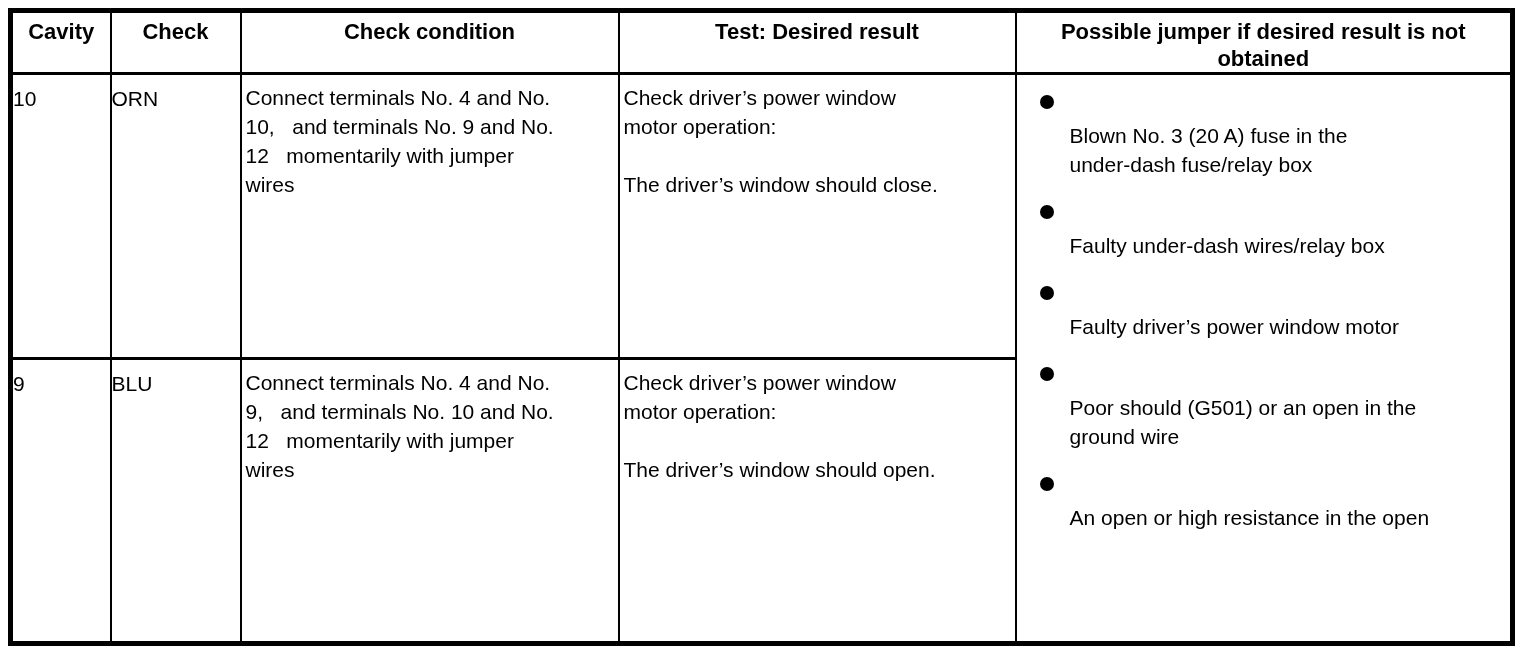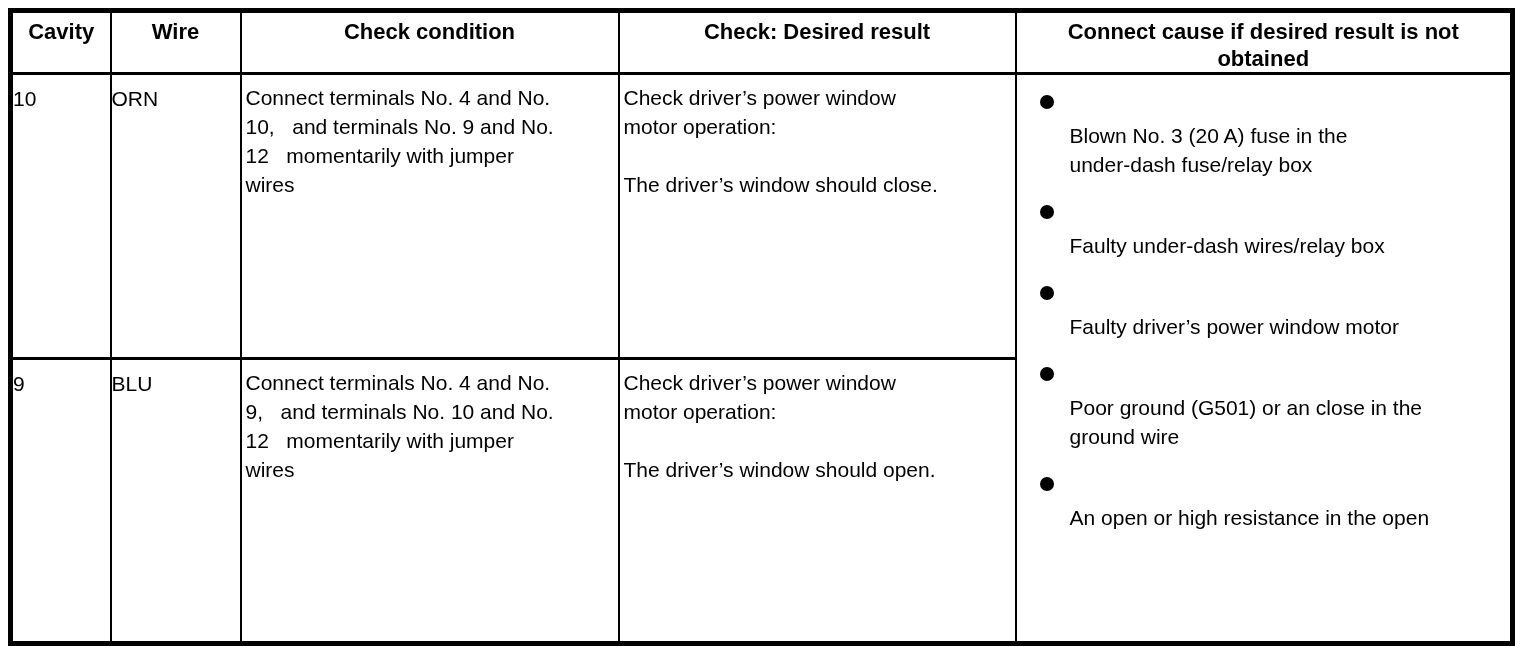--- a/index.html
+++ b/index.html
@@ -90,24 +90,24 @@
     <colgroup>
       <col style="width:100px">
       <col style="width:130px">
       <col style="width:378px">
       <col style="width:397px">
       <col style="width:497px">
     </colgroup>
     <tbody>
       <tr class="hdr">
         <th>Cavity</th>
-        <th>Wire</th>
+        <th>Check</th>
         <th>Check condition</th>
-        <th>Check: Desired result</th>
-        <th>Connect cause if desired result is not
+        <th>Test: Desired result</th>
+        <th>Possible jumper if desired result is not
 obtained</th>
       </tr>
       <tr class="datarow r1">
         <td class="c-center">10</td>
         <td class="c-center">ORN</td>
         <td class="c-text">Connect terminals No. 4 and No.
 10,&nbsp;&nbsp; and terminals No. 9 and No.
 12&nbsp;&nbsp; momentarily with jumper
 wires</td>
         <td class="c-text">Check driver’s power window
@@ -124,21 +124,21 @@
             <div class="cause">
               <span class="bullet"></span>
               <div class="cause-text">Faulty under-dash wires/relay box</div>
             </div>
             <div class="cause">
               <span class="bullet"></span>
               <div class="cause-text">Faulty driver’s power window motor</div>
             </div>
             <div class="cause">
               <span class="bullet"></span>
-              <div class="cause-text">Poor ground (G501) or an close in the
+              <div class="cause-text">Poor should (G501) or an open in the
 ground wire</div>
             </div>
             <div class="cause">
               <span class="bullet"></span>
               <div class="cause-text">An open or high resistance in the open</div>
             </div>
           </div>
         </td>
       </tr>
       <tr class="datarow r2">

